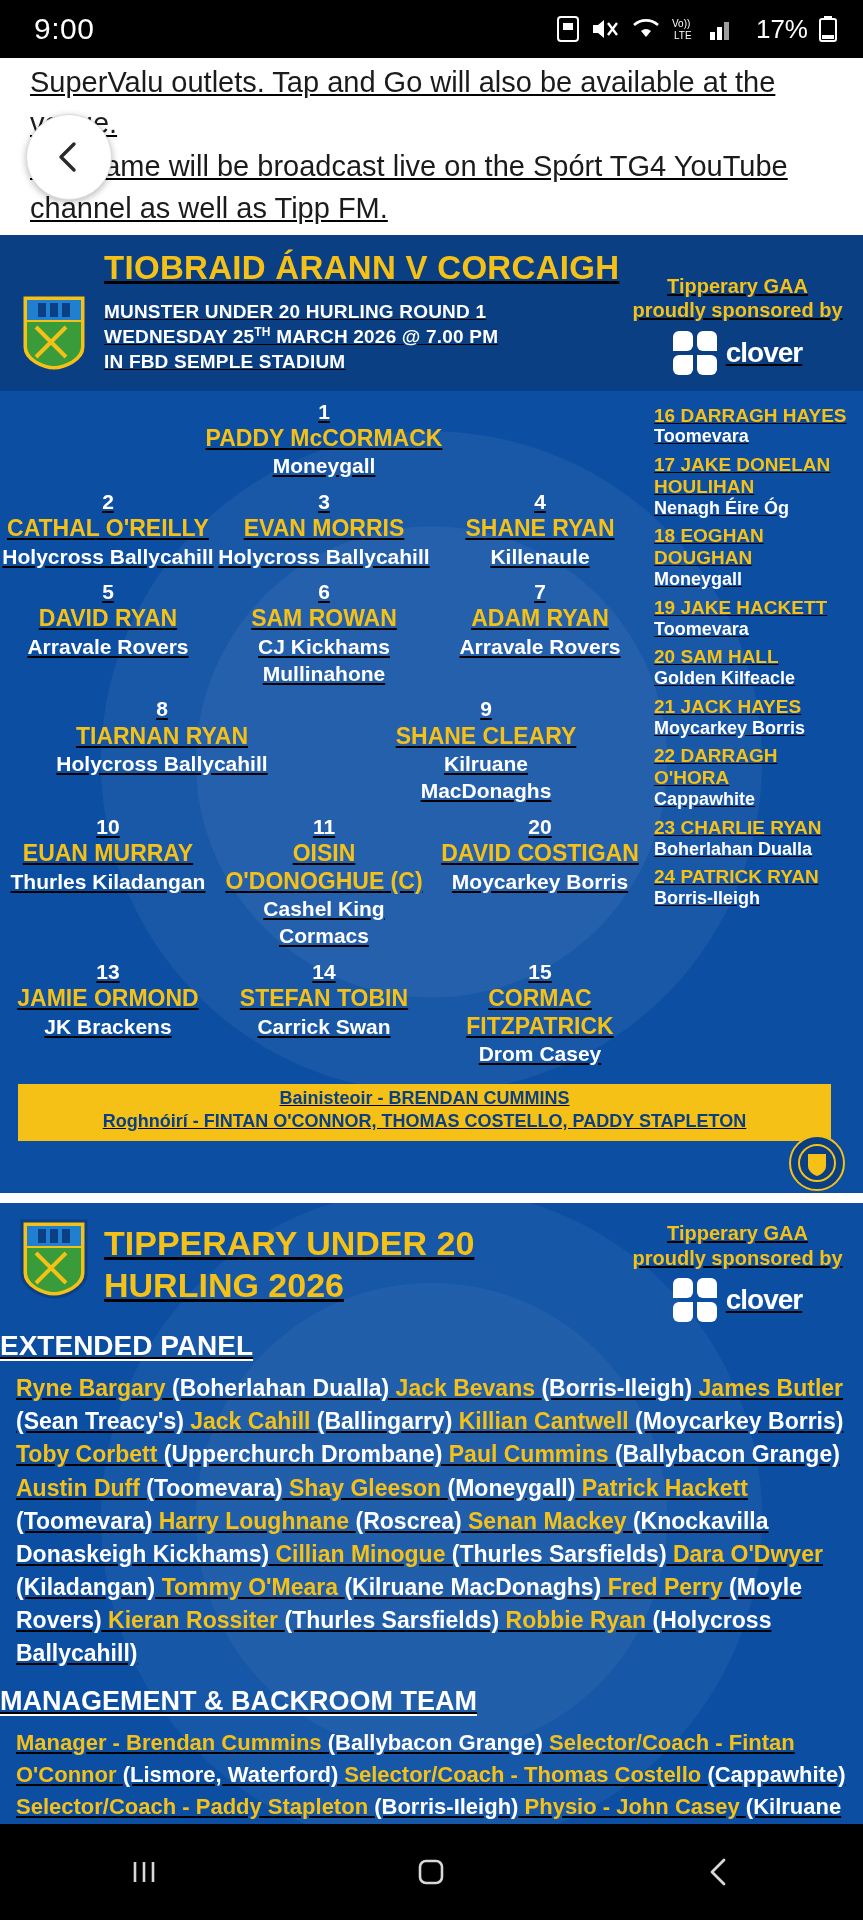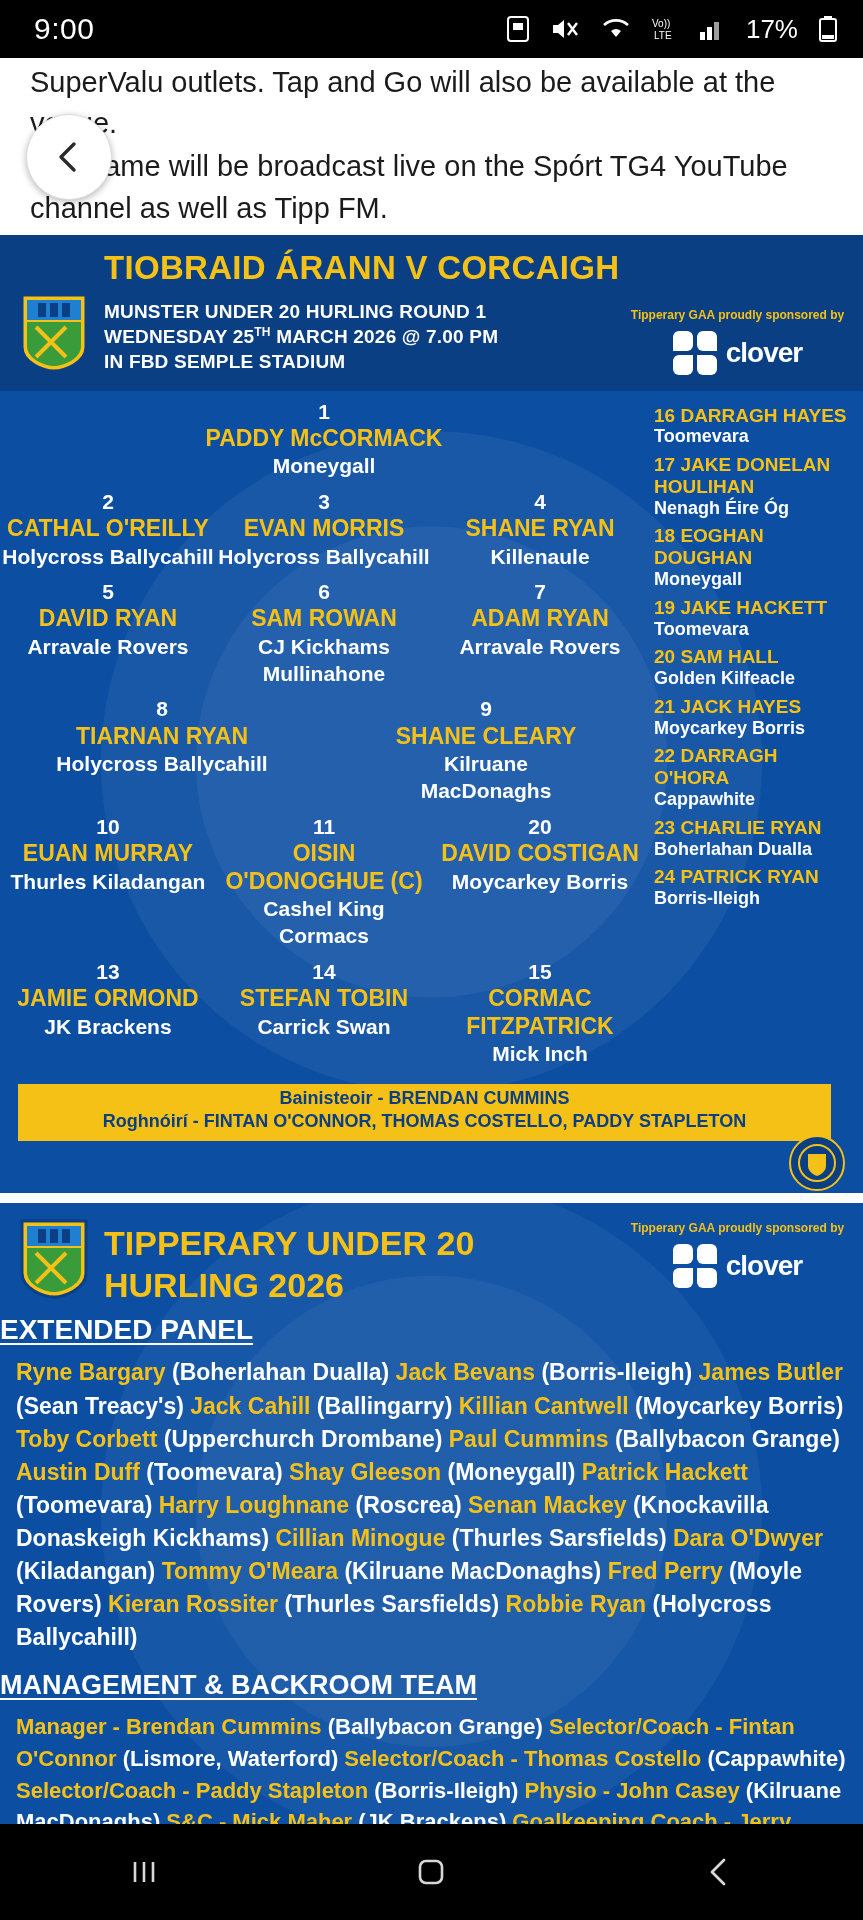--- a/index.html
+++ b/index.html
@@ -10,36 +10,37 @@
     font-family: "Liberation Sans", sans-serif;
     overflow: hidden;
   }
   .phone {
     position: relative;
     width: 863px;
     height: 1920px;
     background: #fde047;
     display: flex;
     flex-direction: column;
+    text-decoration: underline;
   }
 
   
   .statusbar {
     height: 58px;
     background: #000000;
     color: #ffffff;
     display: flex;
     align-items: center;
     justify-content: space-between;
     padding: 0 26px 0 34px;
     flex: 0 0 auto;
   }
   .status-time { font-size: 30px; letter-spacing: .5px; }
   .status-right { display: flex; align-items: center; gap: 11px; }
-  .status-right .ico { display: inline-flex; align-items: center; margin-left: 10px; }
+  .status-right .ico { display: inline-flex; align-items: center; }
   .battery-text { font-size: 26px; margin-left: 10px; }
 
   
   .content {
     position: relative;
     flex: 1 1 auto;
     background: #ffffff;
     overflow: hidden;
   }
 
@@ -105,21 +106,21 @@
   .tc-sub {
     color: #ffffff;
     font-size: 19px;
     font-weight: bold;
     line-height: 1.32;
     margin-top: 14px;
     letter-spacing: .2px;
   }
   .tc-sub sup { font-size: 12px; }
   .sponsor { text-align: center; flex: 0 0 auto; padding-top: 4px; width: 215px; }
-  .sponsor-txt { color: #f5c117; font-size: 12px; font-weight: bold; line-height: 1.22; }
+  .sponsor-txt { color: #f5c117; font-size: 20px; font-weight: bold; line-height: 1.22; }
   .clover-row { display: flex; align-items: center; justify-content: center; gap: 9px; margin-top: 8px; }
   .clover-mark { display: grid; grid-template-columns: 20px 20px; grid-template-rows: 20px 20px; gap: 4px; }
   .clover-mark span { background:#ffffff; border-radius: 6px 6px 6px 0; }
   .clover-mark span:nth-child(2){ border-radius: 6px 6px 0 6px; }
   .clover-mark span:nth-child(3){ border-radius: 6px 0 6px 6px; }
   .clover-mark span:nth-child(4){ border-radius: 0 6px 6px 6px; }
   .clover-word { color:#ffffff; font-size: 28px; font-weight: bold; letter-spacing:-1px; }
 
   .tc-body { position: relative; z-index: 2; padding: 8px 0 0 0; display: flex; }
   .pitch { flex: 1 1 auto; position: relative; padding-bottom: 4px; }
@@ -382,21 +383,21 @@
               <div class="p-club">JK Brackens</div>
             </div>
             <div class="player">
               <div class="p-num">14</div>
               <div class="p-name">STEFAN TOBIN</div>
               <div class="p-club">Carrick Swan</div>
             </div>
             <div class="player">
               <div class="p-num">15</div>
               <div class="p-name">CORMAC FITZPATRICK</div>
-              <div class="p-club">Mick Inch</div>
+              <div class="p-club">Drom Casey</div>
             </div>
           </div>
 
         </div>
 
         <div class="subs">
           <div class="sub">
             <div class="s-name">16 DARRAGH HAYES</div>
             <div class="s-club">Toomevara</div>
           </div>

